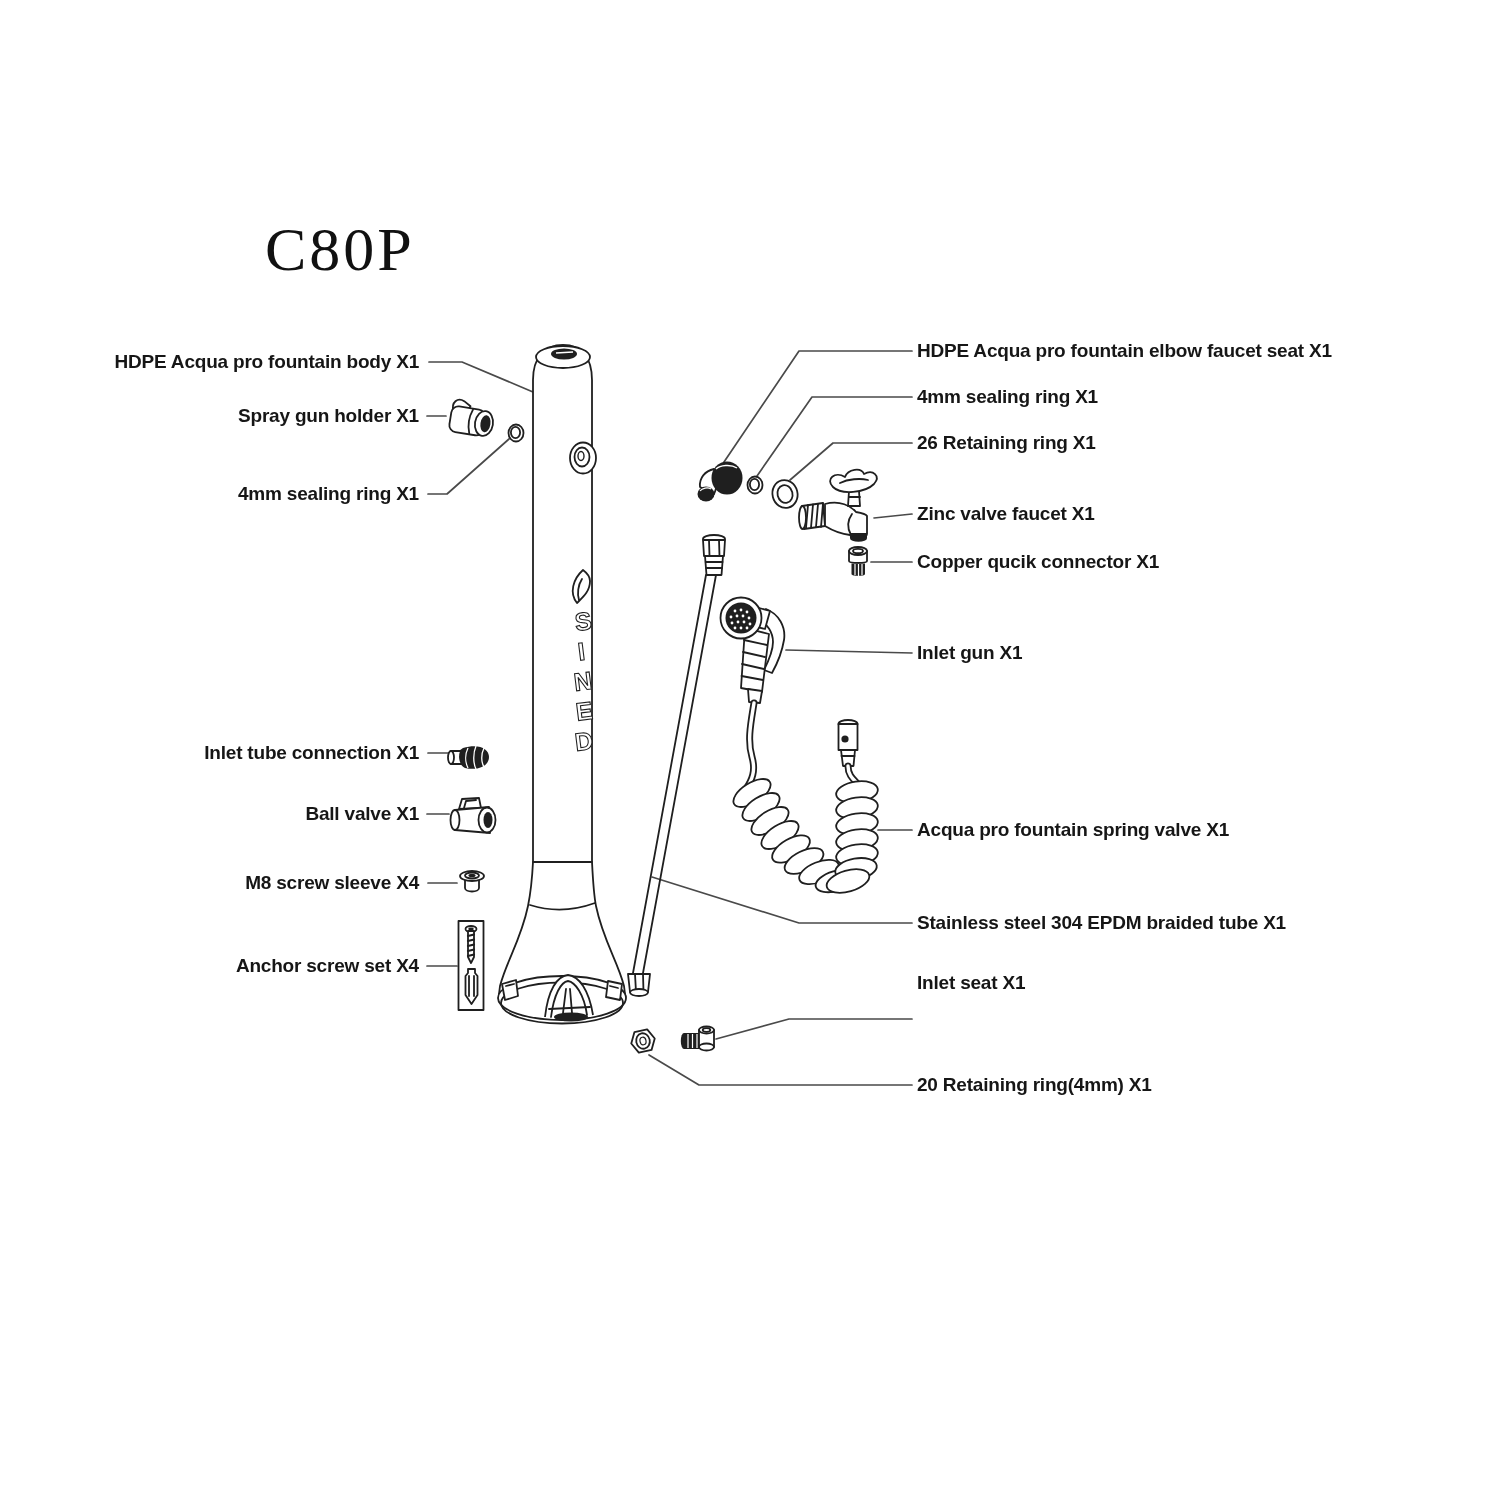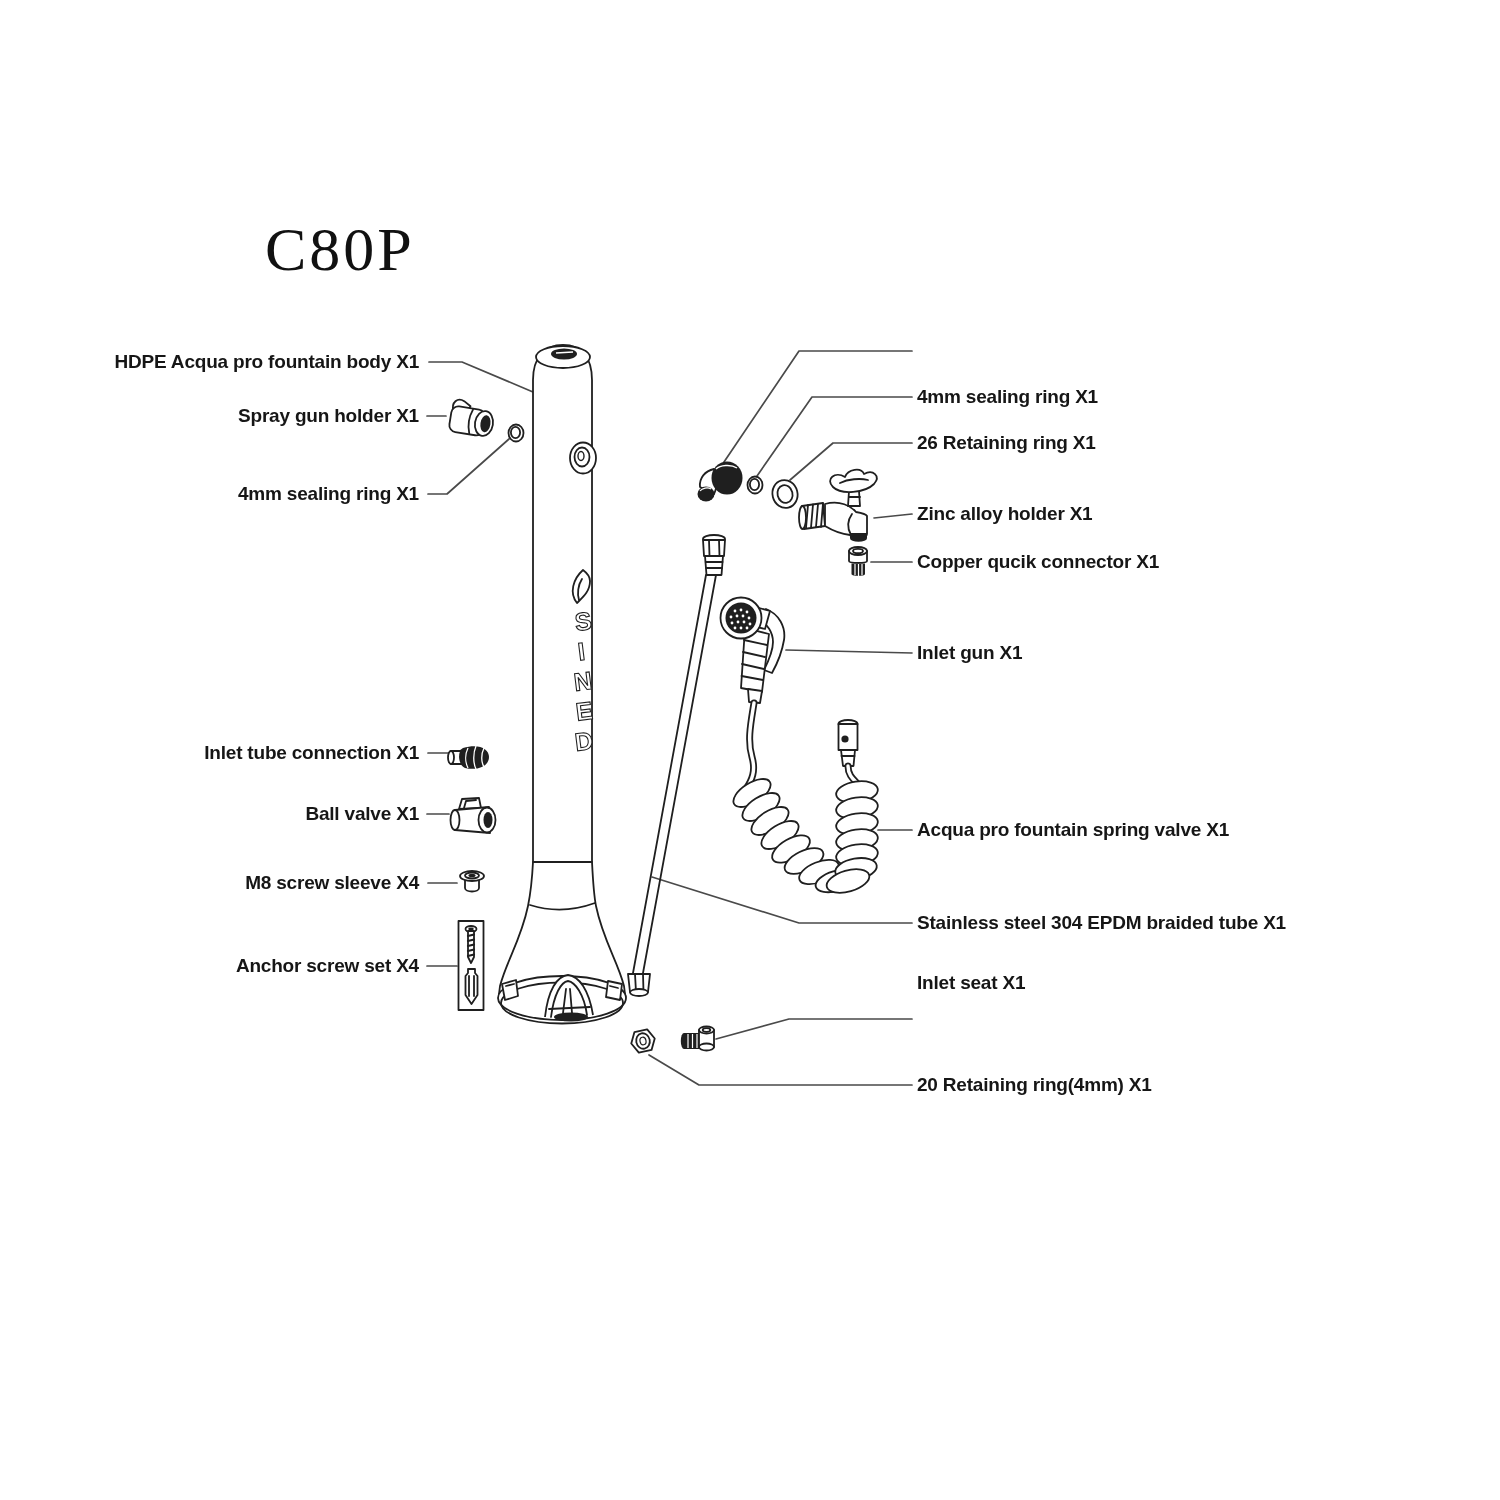--- a/index.html
+++ b/index.html
@@ -284,23 +284,24 @@
   <div class="title">C80P</div>
 
   <div class="lbl left" style="top:351px">HDPE Acqua pro fountain body X1</div>
   <div class="lbl left" style="top:405px">Spray gun holder X1</div>
   <div class="lbl left" style="top:483px">4mm sealing ring X1</div>
   <div class="lbl left" style="top:742px">Inlet tube connection X1</div>
   <div class="lbl left" style="top:803px">Ball valve X1</div>
   <div class="lbl left" style="top:872px">M8 screw sleeve X4</div>
   <div class="lbl left" style="top:955px">Anchor screw set X4</div>
 
+  <div class="lbl right" style="top:340px">HDPE Acqua pro fountain elbow faucet seat X1</div>
   <div class="lbl right" style="top:386px">4mm sealing ring X1</div>
   <div class="lbl right" style="top:432px">26 Retaining ring X1</div>
-  <div class="lbl right" style="top:503px">Zinc alloy holder X1</div>
+  <div class="lbl right" style="top:503px">Zinc valve faucet X1</div>
   <div class="lbl right" style="top:551px">Copper qucik connector X1</div>
   <div class="lbl right" style="top:642px">Inlet gun X1</div>
   <div class="lbl right" style="top:819px">Acqua pro fountain spring valve X1</div>
   <div class="lbl right" style="top:912px">Stainless steel 304 EPDM braided tube X1</div>
   <div class="lbl right" style="top:972px">Inlet seat X1</div>
   <div class="lbl right" style="top:1074px">20 Retaining ring(4mm) X1</div>
 
 </div>
 
 </body></html>

